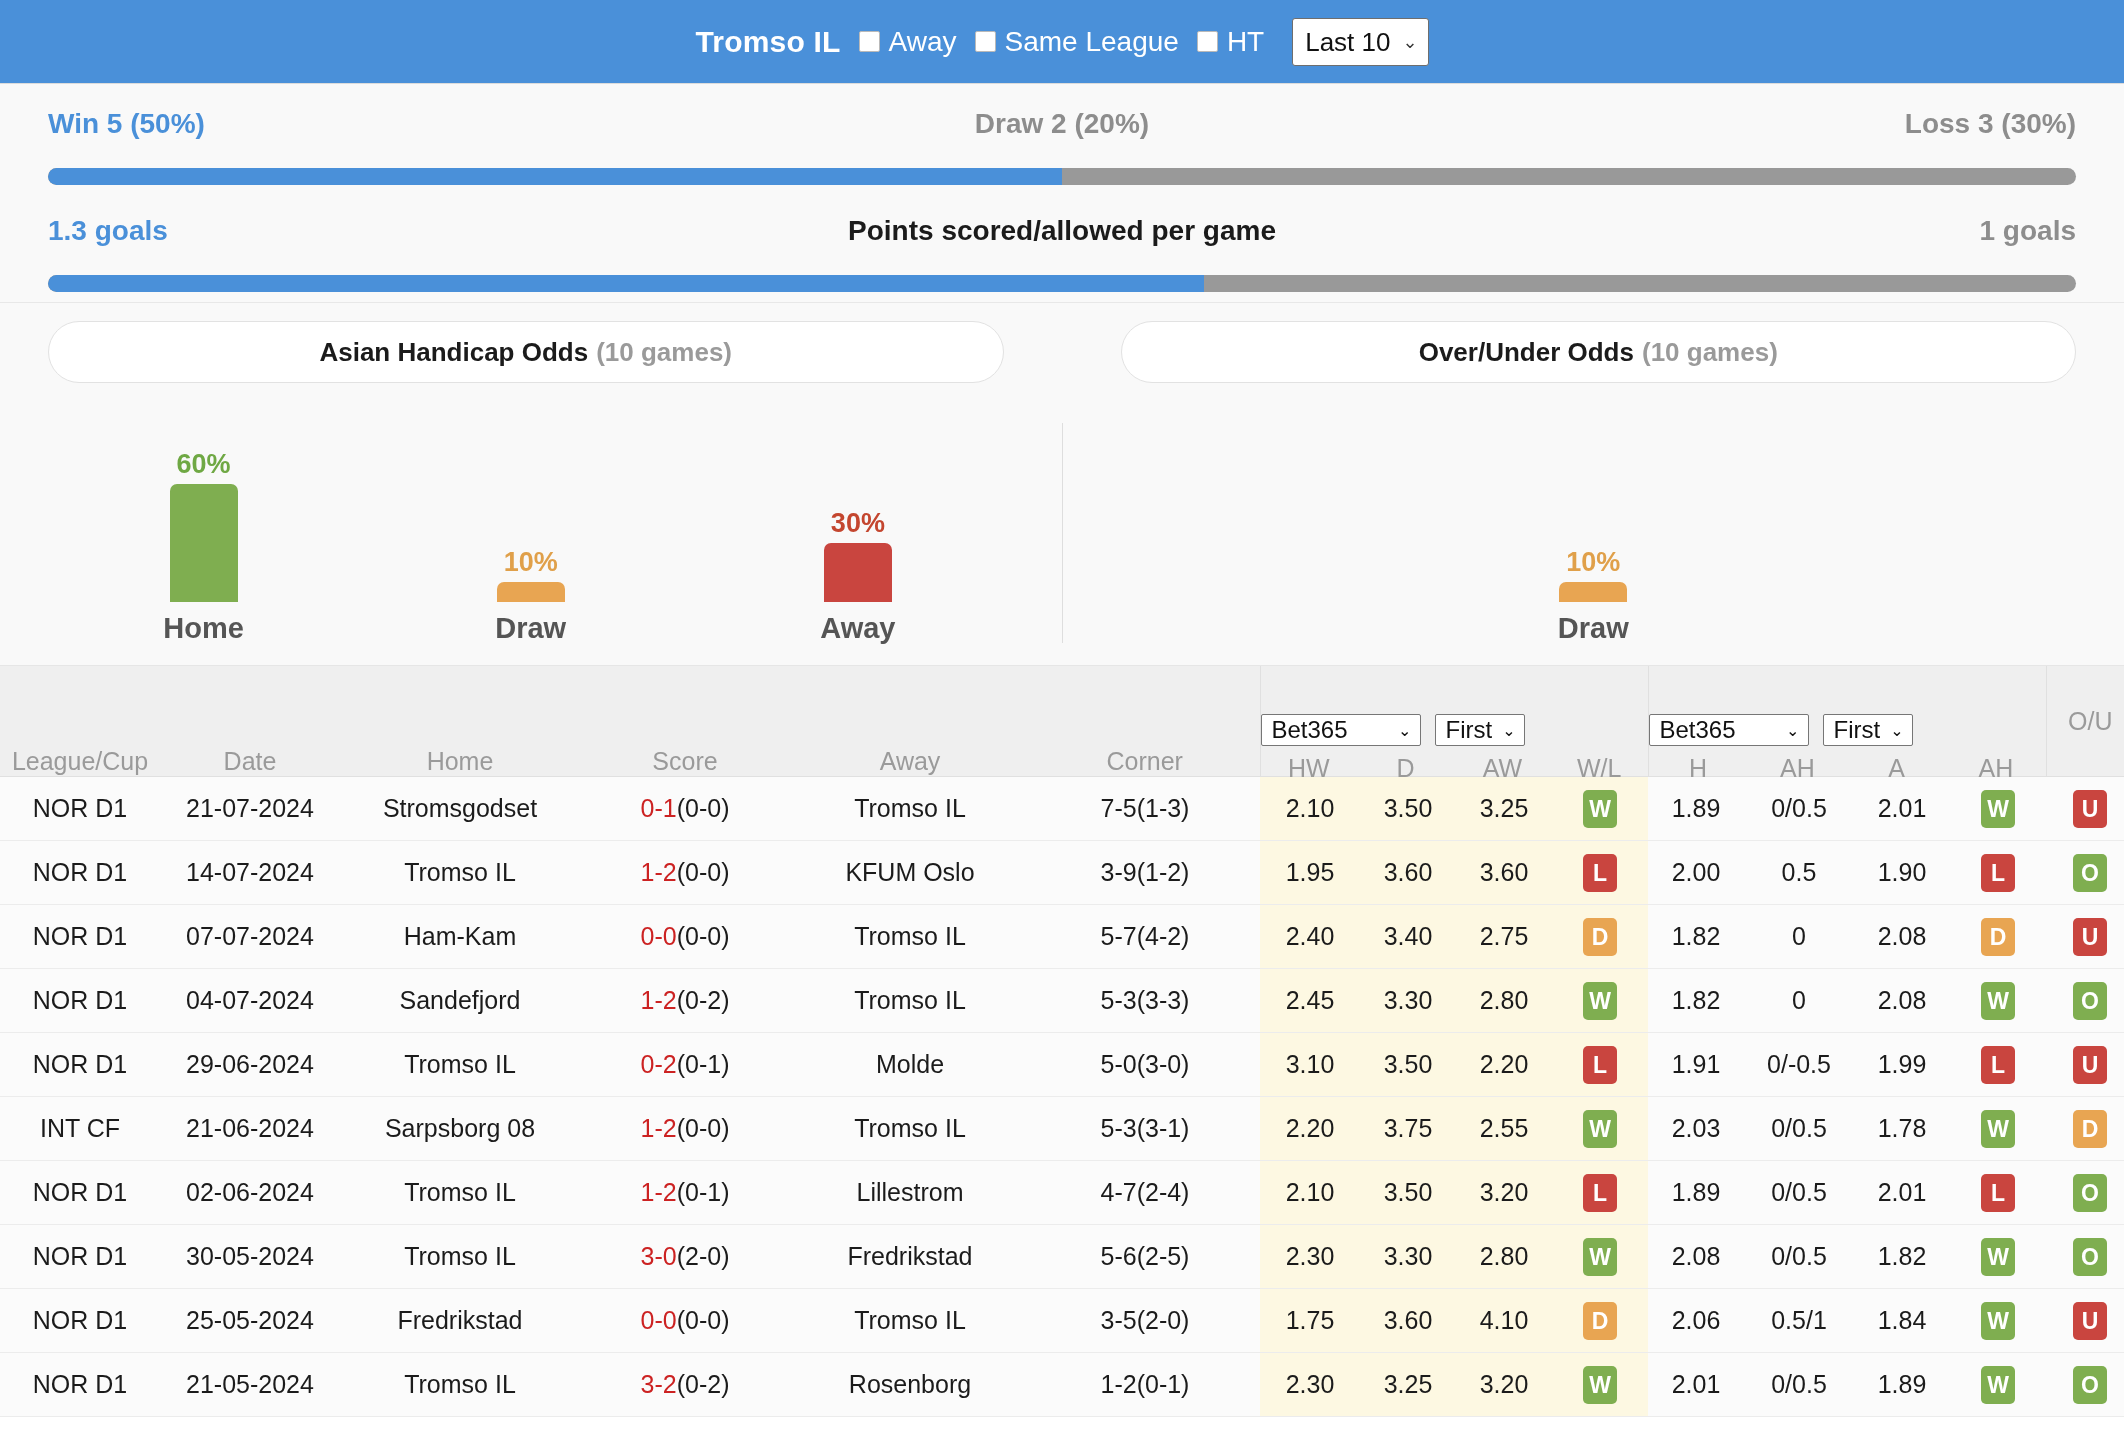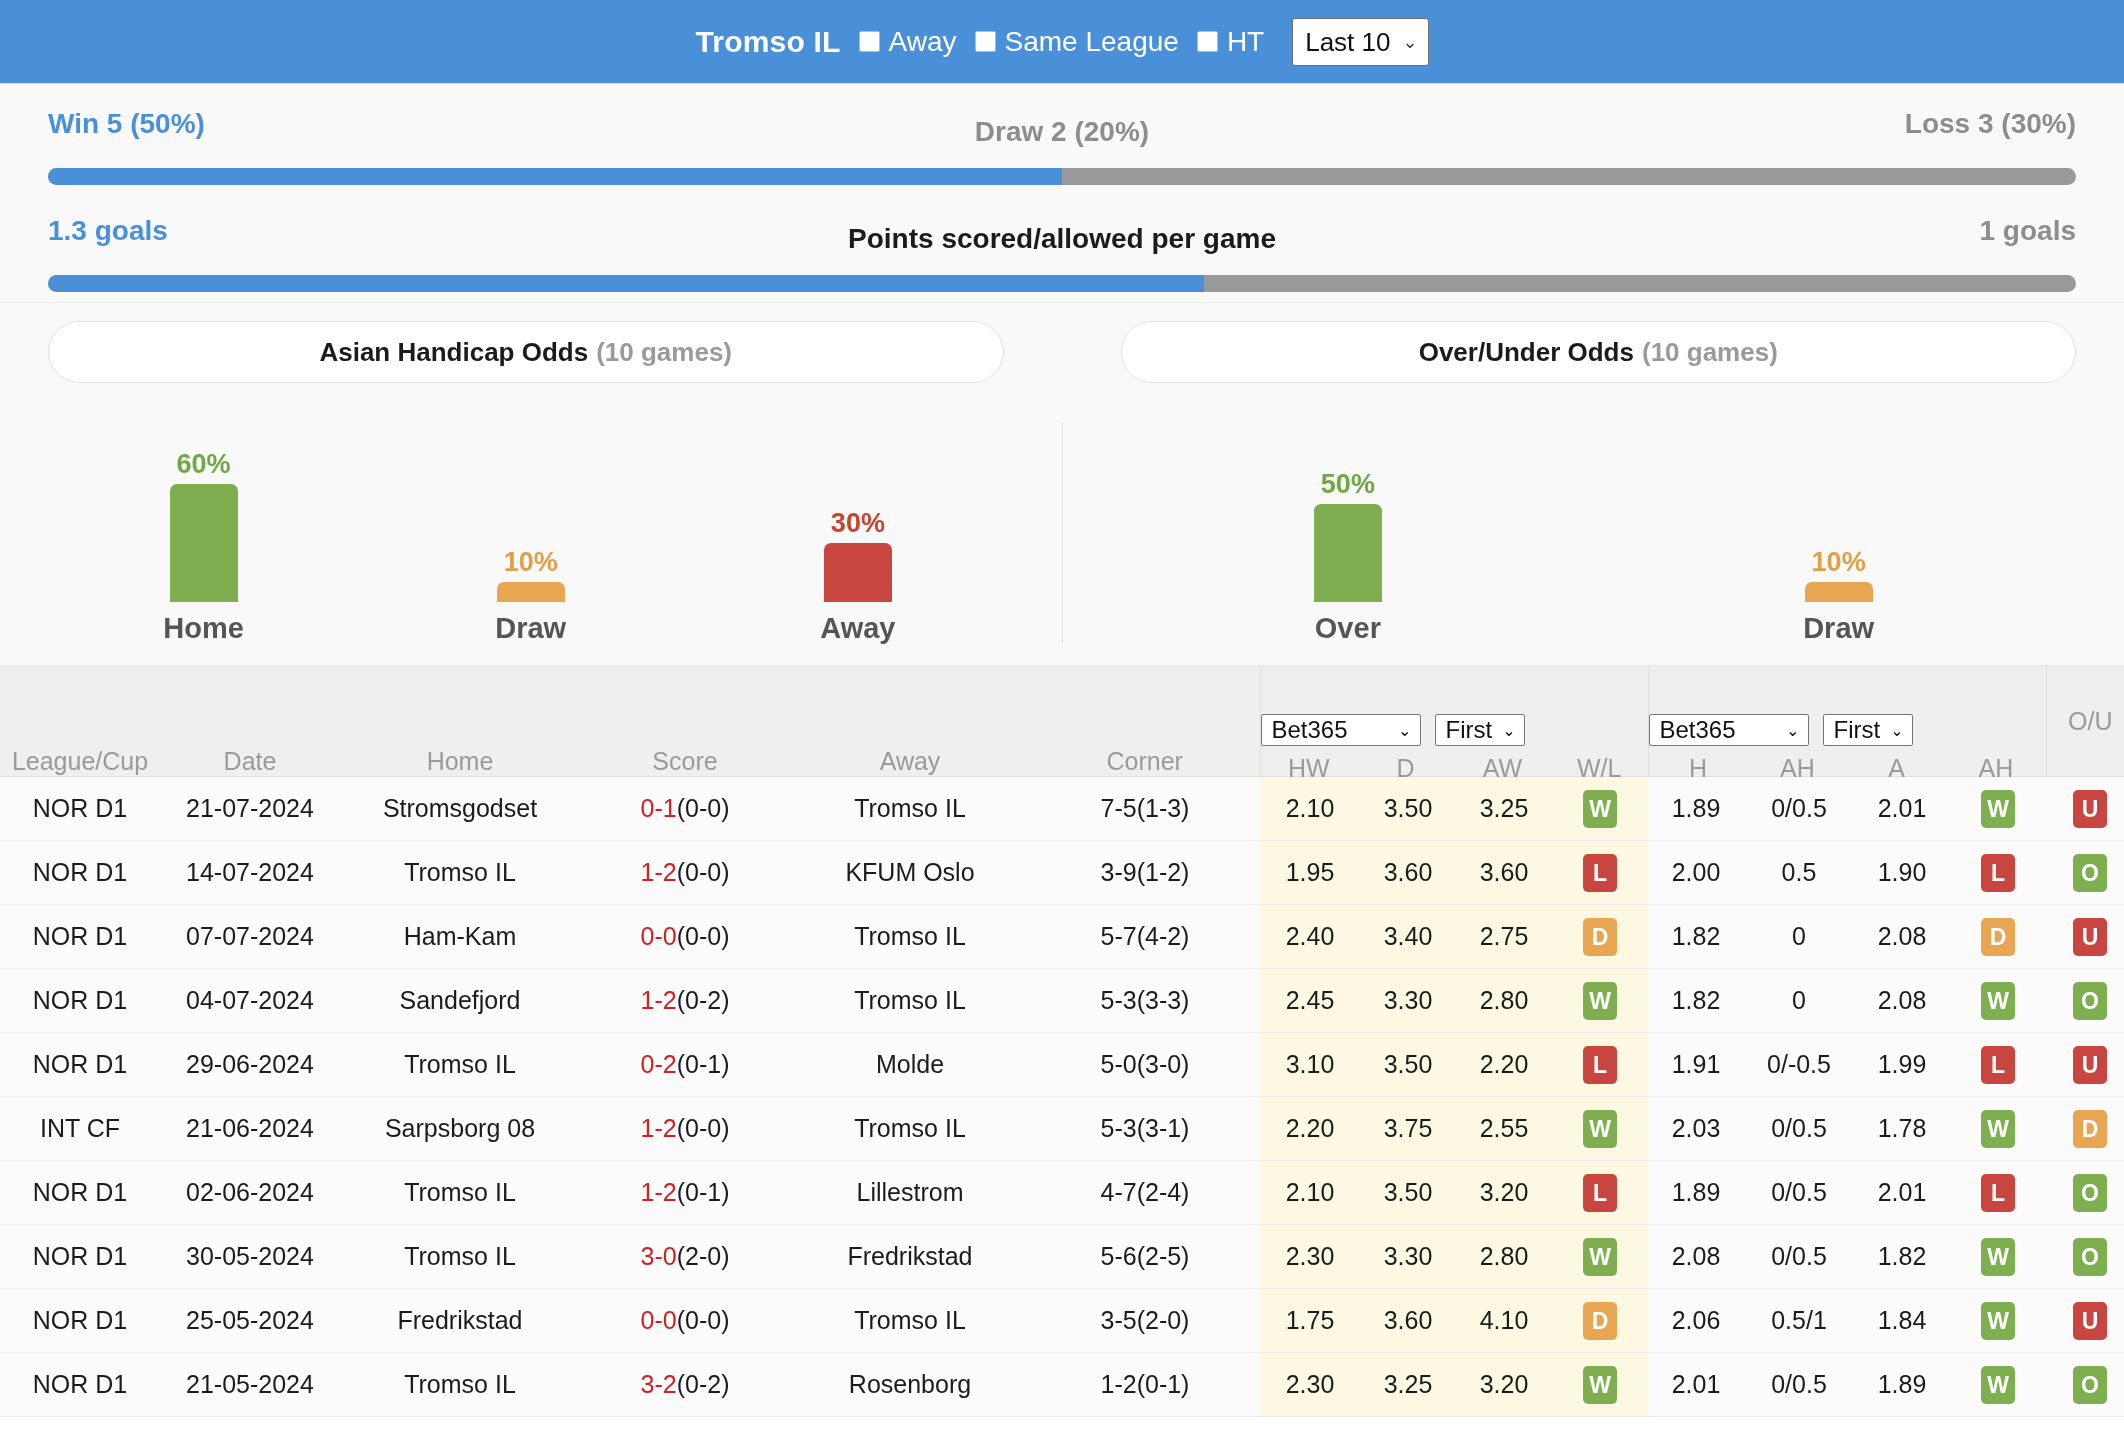--- a/index.html
+++ b/index.html
@@ -62,21 +62,21 @@
     background: #f9f9f9;
     padding: 24px 48px 10px 48px;
     border-bottom: 1px solid #e8e8e8;
   }
   .sum-row { position: relative; height: 58px; }
   .sum-left {
     position: absolute; left: 0; top: 0;
     font-size: 28px; font-weight: bold; color: #4a90d9;
   }
   .sum-center {
-    position: absolute; left: 0; right: 0; top: 8px;
+    position: absolute; left: 0; right: 0; top: 0;
     text-align: center;
     font-size: 28px; font-weight: bold; color: #8d8d8d;
   }
   .sum-center.dark { color: #1b1b1b; }
   .sum-right {
     position: absolute; right: 0; top: 0;
     font-size: 28px; font-weight: bold; color: #8d8d8d;
   }
   .bar-track {
     height: 17px;
@@ -327,25 +327,20 @@
         <span class="chart-label">Draw</span>
       </div>
       <div class="chart-col">
         <span class="chart-pct" style="color:#c4462f">30%</span>
         <div class="chart-bar" style="height:59px;background:#c9453f;"></div>
         <span class="chart-label">Away</span>
       </div>
     </div>
 
     <div class="chart-panel second">
-      <div class="chart-col">
-        <span class="chart-pct" style="color:#6fa844">50%</span>
-        <div class="chart-bar" style="height:98px;background:#7fae50;"></div>
-        <span class="chart-label">Over</span>
-      </div>
       <div class="chart-col">
         <span class="chart-pct" style="color:#e0a04a">10%</span>
         <div class="chart-bar" style="height:20px;background:#e8a552;"></div>
         <span class="chart-label">Draw</span>
       </div>
     </div>
   </div>
 
   <table class="matches">
     <colgroup>

